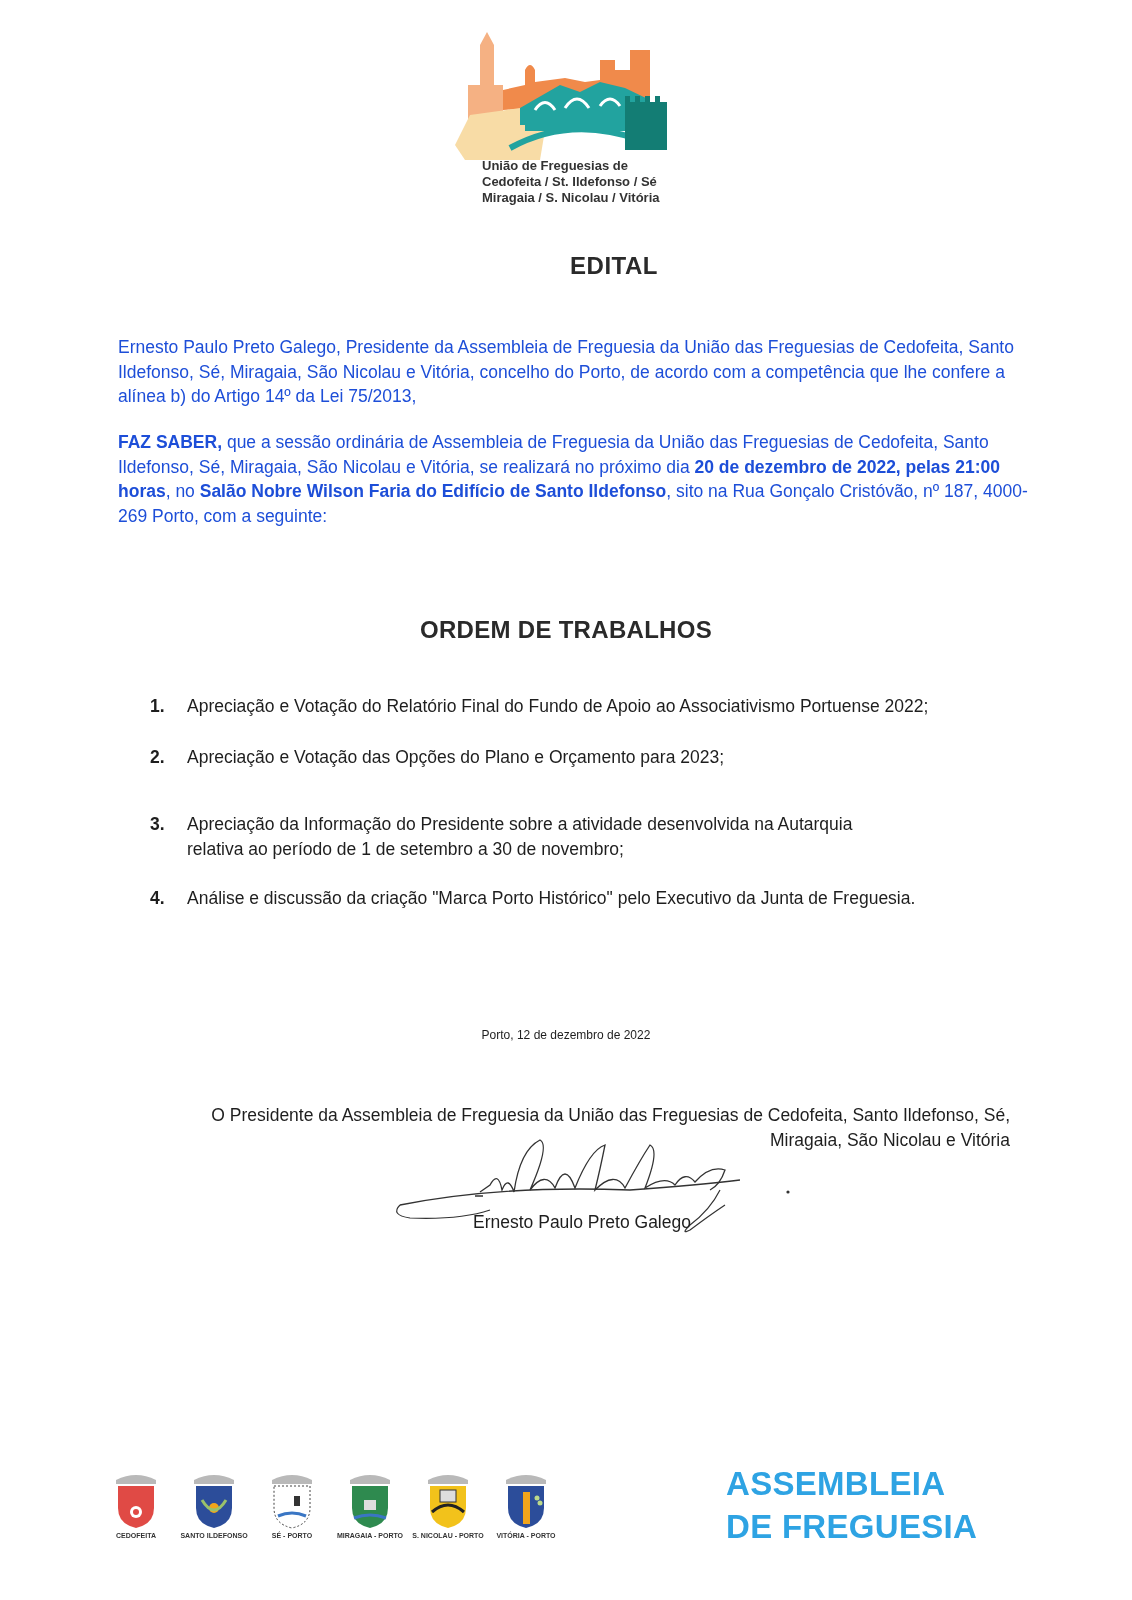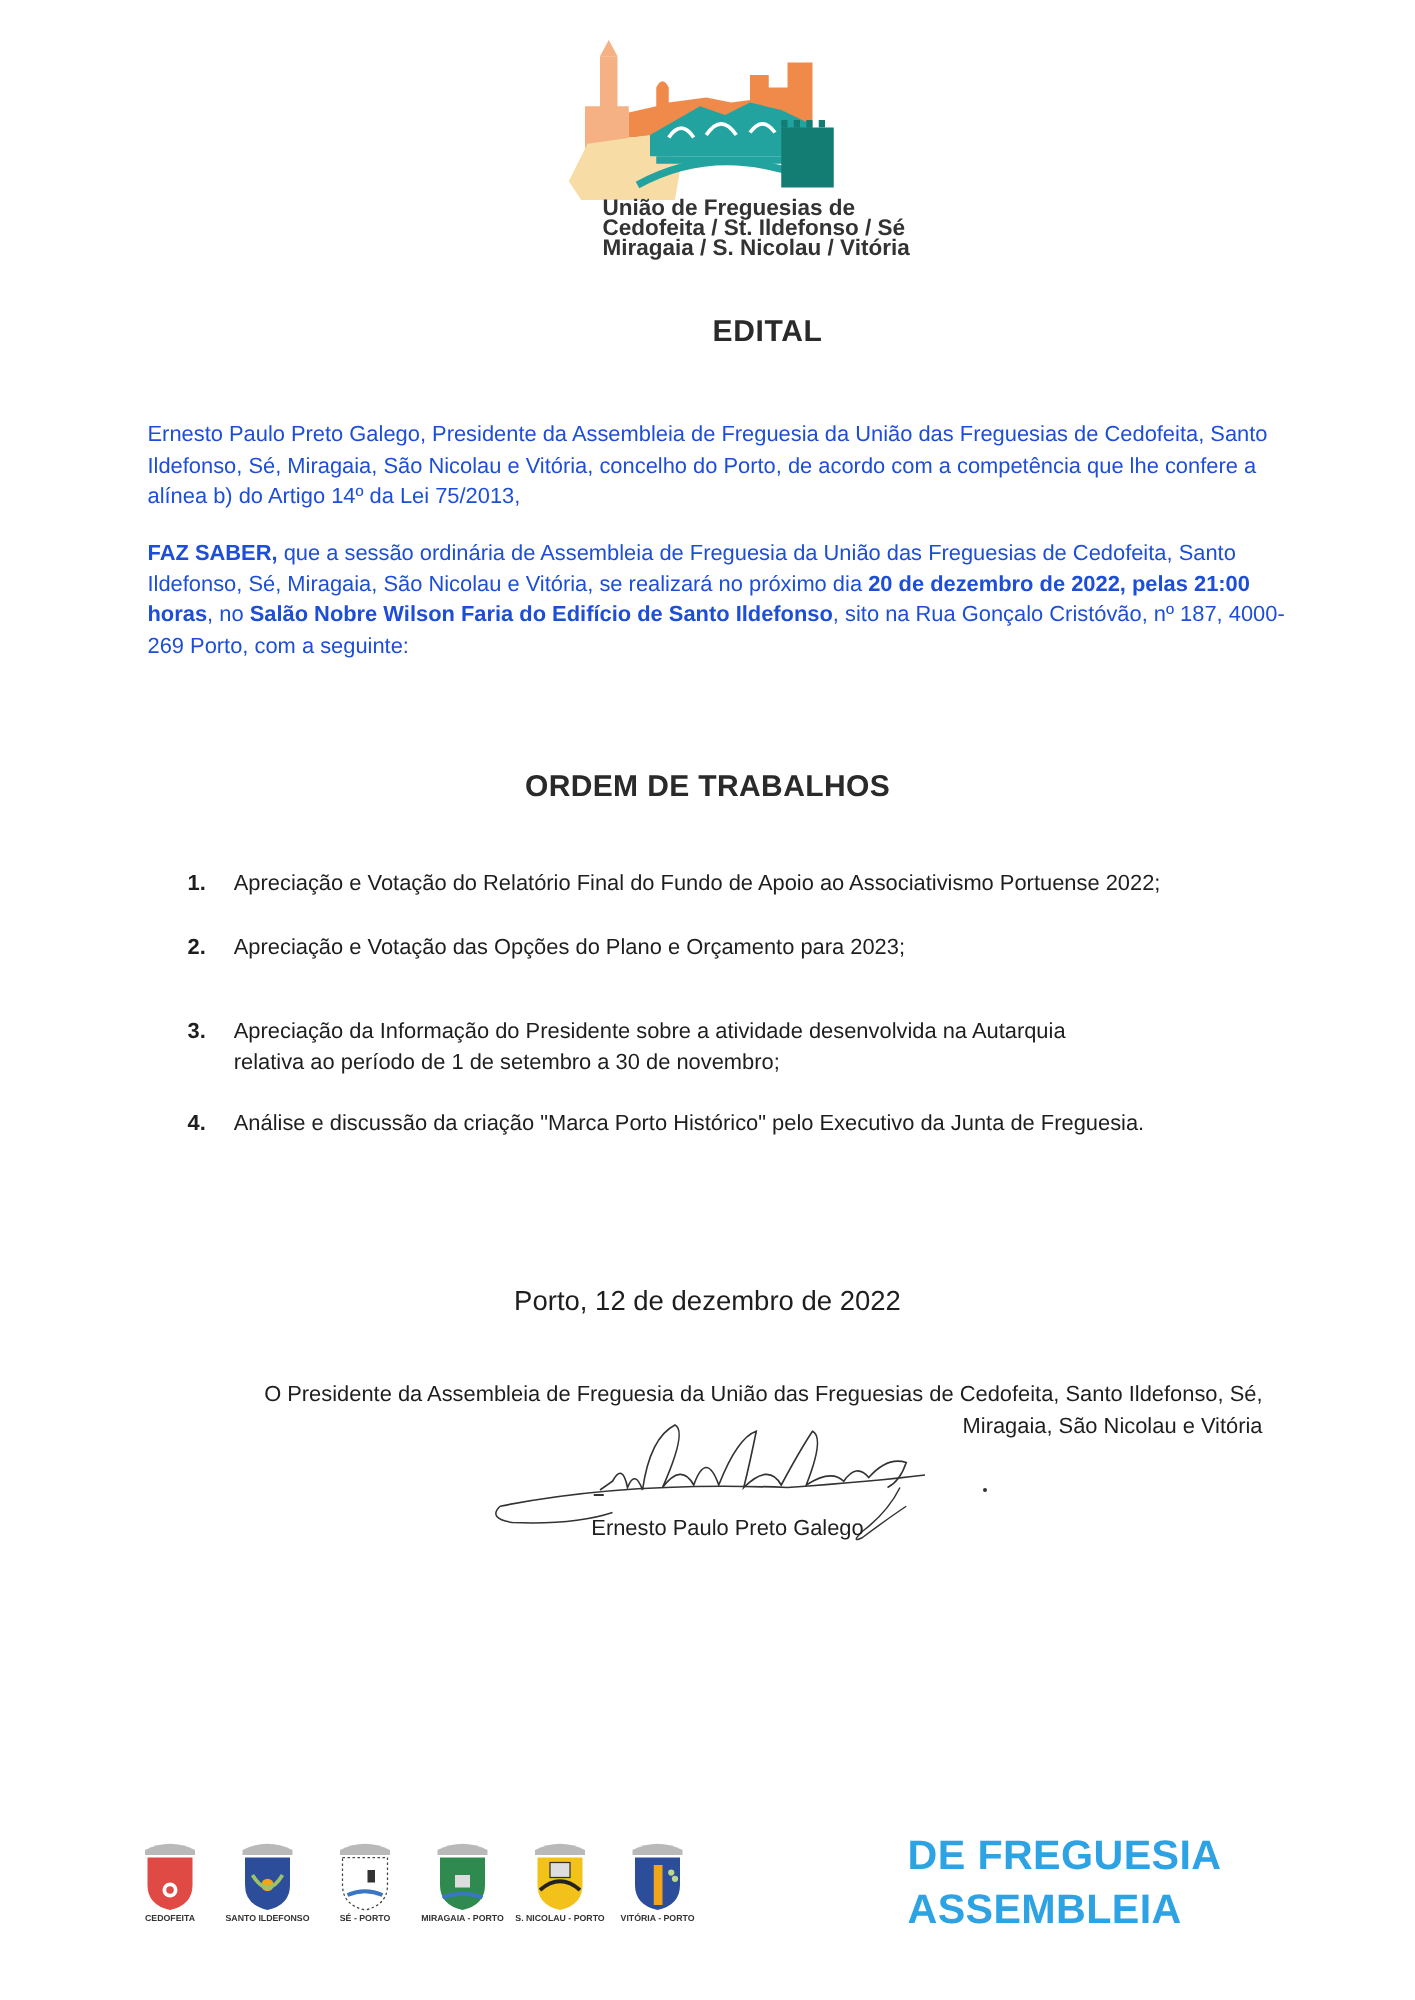--- a/index.html
+++ b/index.html
@@ -1,33 +1,33 @@
 <!DOCTYPE html>
 <html><head>
 <meta charset="utf-8">
 <style>
   html, body { margin: 0; padding: 0; background: #ffffff; }
   body { width: 1132px; height: 1600px; position: relative; overflow: hidden;
          font-family: "Liberation Sans", sans-serif; color: #1e1e1e; }
   .abs { position: absolute; }
   #logo { left: 450px; top: 30px; width: 230px; height: 130px; }
-  #logo-caption { left: 482px; top: 158px; font-size: 18px; line-height: 16px; color: #333; font-weight: 600; }
+  #logo-caption { left: 482px; top: 158px; font-size: 13px; line-height: 16px; color: #333; font-weight: 600; }
   #logo-caption div { white-space: nowrap; }
   #title { left: 0; width: 1132px; top: 252px; text-align: center; font-size: 24px; font-weight: bold; color: #2a2a2a; letter-spacing: 0.5px; padding-left: 48px; }
   .para { left: 118px; width: 915px; font-size: 17.5px; line-height: 24.5px; color: #1d4ed8; }
   #intro { top: 335px; }
   #notice { top: 430px; }
   #subtitle { left: 0; width: 1132px; top: 616px; text-align: center; font-size: 24px; font-weight: bold; color: #2a2a2a; letter-spacing: 0.3px; }
   .item { left: 150px; width: 830px; font-size: 17.5px; line-height: 24.5px; display: flex; }
   .item .num { width: 37px; font-weight: bold; flex: none; }
   #item-1 { top: 694px; }
   #item-2 { top: 745px; }
   #item-3 { top: 812px; }
   #item-4 { top: 886px; }
-  #place-date { left: 0; width: 1132px; top: 1028px; text-align: center; font-size: 22px; }
+  #place-date { left: 0; width: 1132px; top: 1028px; text-align: center; font-size: 12px; }
   #closing { left: 140px; width: 870px; top: 1103px; text-align: right; font-size: 17.5px; line-height: 24.5px; }
   #signature { left: 380px; top: 1130px; width: 420px; height: 110px; }
   #signer { left: 0; width: 1132px; top: 1212px; text-align: center; font-size: 17.5px; padding-left: 32px; box-sizing: border-box; }
   #crests { left: 108px; top: 1470px; display: flex; gap: 22px; }
   .crest { width: 56px; display: flex; flex-direction: column; align-items: center; }
   .crest .cap { font-size: 7px; font-weight: bold; color: #333; margin-top: 2px; white-space: nowrap; }
   #assembly { left: 726px; top: 1462px; color: #2ea3e3; font-size: 33px; font-weight: bold; line-height: 43px; letter-spacing: 0.3px; }
   b { font-weight: bold; }
 </style>
 </head>
@@ -149,15 +149,15 @@
       <path d="M8 16 H44 V38 Q44 54 26 58 Q8 54 8 38 Z" fill="#2c4d9a"></path>
       <rect x="23" y="22" width="7" height="32" fill="#f2a51b"></rect>
         <circle cx="37" cy="28" r="2.5" fill="#bcd98a"></circle>
         <circle cx="40" cy="33" r="2.5" fill="#bcd98a"></circle>
     </svg>
     <span class="cap">VITÓRIA - PORTO</span>
   </div>
 </div>
 
 <div id="assembly" class="abs">
+  <div>ASSEMBLEIA</div>
   <div>DE FREGUESIA</div>
-  <div>ASSEMBLEIA</div>
 </div>
 
 </body></html>

